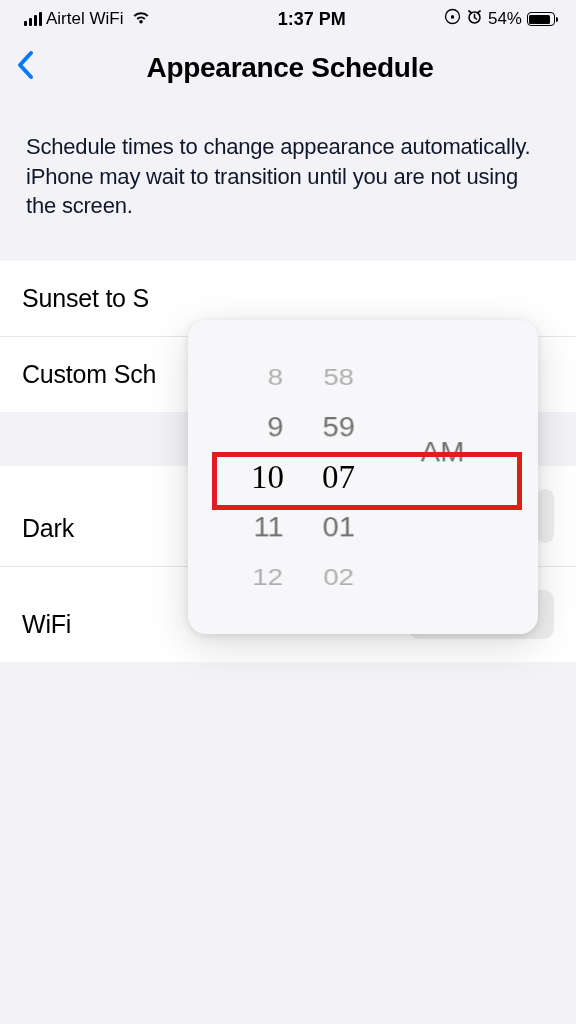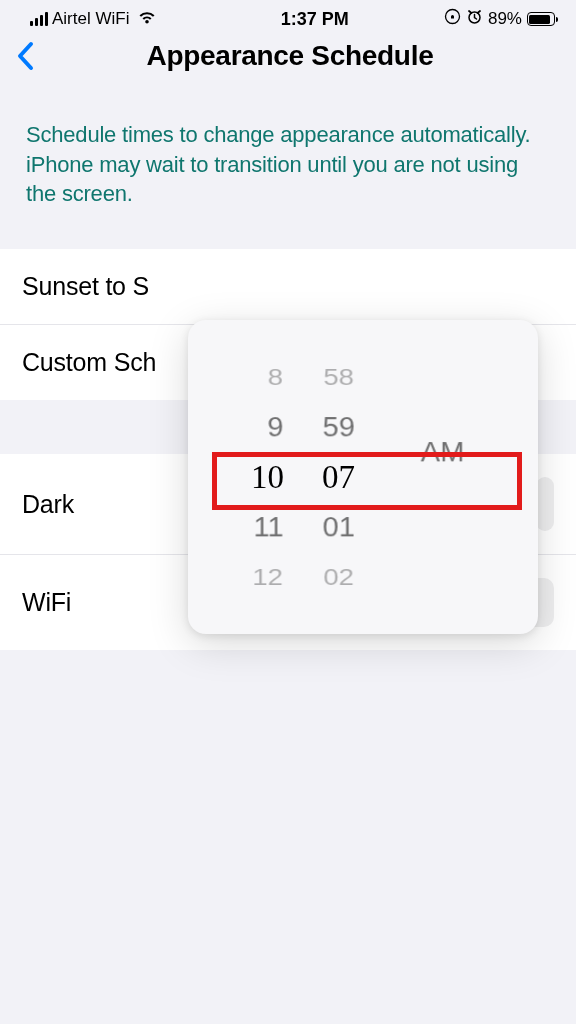--- a/index.html
+++ b/index.html
@@ -13,21 +13,21 @@
       width: 576px;
       height: 1024px;
       background: #f2f2f7;
       position: relative;
       overflow: hidden;
     }
     .status-bar {
       display: flex;
       justify-content: space-between;
       align-items: center;
-      padding: 8px 18px 4px 30px;
+      padding: 8px 18px 4px 24px;
       font-size: 18px;
       font-weight: 600;
       color: #000;
     }
     .status-left {
       display: flex;
       align-items: center;
       gap: 4px;
     }
     .status-right {
@@ -72,53 +72,54 @@
     }
     .battery-tip {
       width: 2px;
       height: 5px;
       background: #000;
       border-radius: 0 2px 2px 0;
       margin-left: 1px;
     }
     .nav-header {
       display: flex;
-      align-items: flex-start;
+      align-items: center;
       padding: 6px 8px 18px 12px;
       position: relative;
+      margin-top: 12px;
     }
     .back-button {
       position: absolute;
       left: 16px;
       color: #007aff;
       font-size: 34px;
       font-weight: 500;
     }
     .page-title {
       flex: 1;
       text-align: center;
       font-size: 28px;
       font-weight: 700;
       color: #000;
       letter-spacing: -0.3px;
     }
     .description {
       padding: 30px 26px 40px 26px;
       font-size: 22px;
-      color: #0f766e;
+      color: #0f172a;
       line-height: 1.35;
       letter-spacing: -0.2px;
     }
     .list-group {
       background: #fff;
     }
     .list-item {
       display: flex;
       justify-content: space-between;
-      align-items: center;
+      align-items: flex-end;
       padding: 23px 22px;
       border-bottom: 1px solid #e5e5ea;
       font-size: 25px;
       color: #000;
       letter-spacing: -0.2px;
     }
     .list-item:last-child {
       border-bottom: none;
     }
     .group-spacer {
@@ -233,21 +234,21 @@
           <path d="M8.5 4 v3 a1.5 1.5 0 0 0-1.5 1.5 v2 h3 v-2 a1.5 1.5 0 0 0-1.5-1.5" fill="#000"></path>
         </svg>
     </span>
     <span>
       <svg width="17" height="17" viewBox="0 0 17 17">
           <circle cx="8.5" cy="9.5" r="5.5" fill="none" stroke="#000" stroke-width="1.5"></circle>
           <path d="M8.5 6.5 v3 l2 1.5" stroke="#000" stroke-width="1.5" fill="none" stroke-linecap="round"></path>
           <path d="M3 3 l2.5 2 M14 3 l-2.5 2" stroke="#000" stroke-width="1.8" stroke-linecap="round"></path>
         </svg>
     </span>
-    <span class="pct-text">89%</span>
+    <span class="pct-text">54%</span>
     <div class="battery">
       <div class="battery-body">
           <div class="battery-fill"></div>
         </div>
       <div class="battery-tip"></div>
     </div>
   </div>
 </div>
 
 <div class="nav-header">

